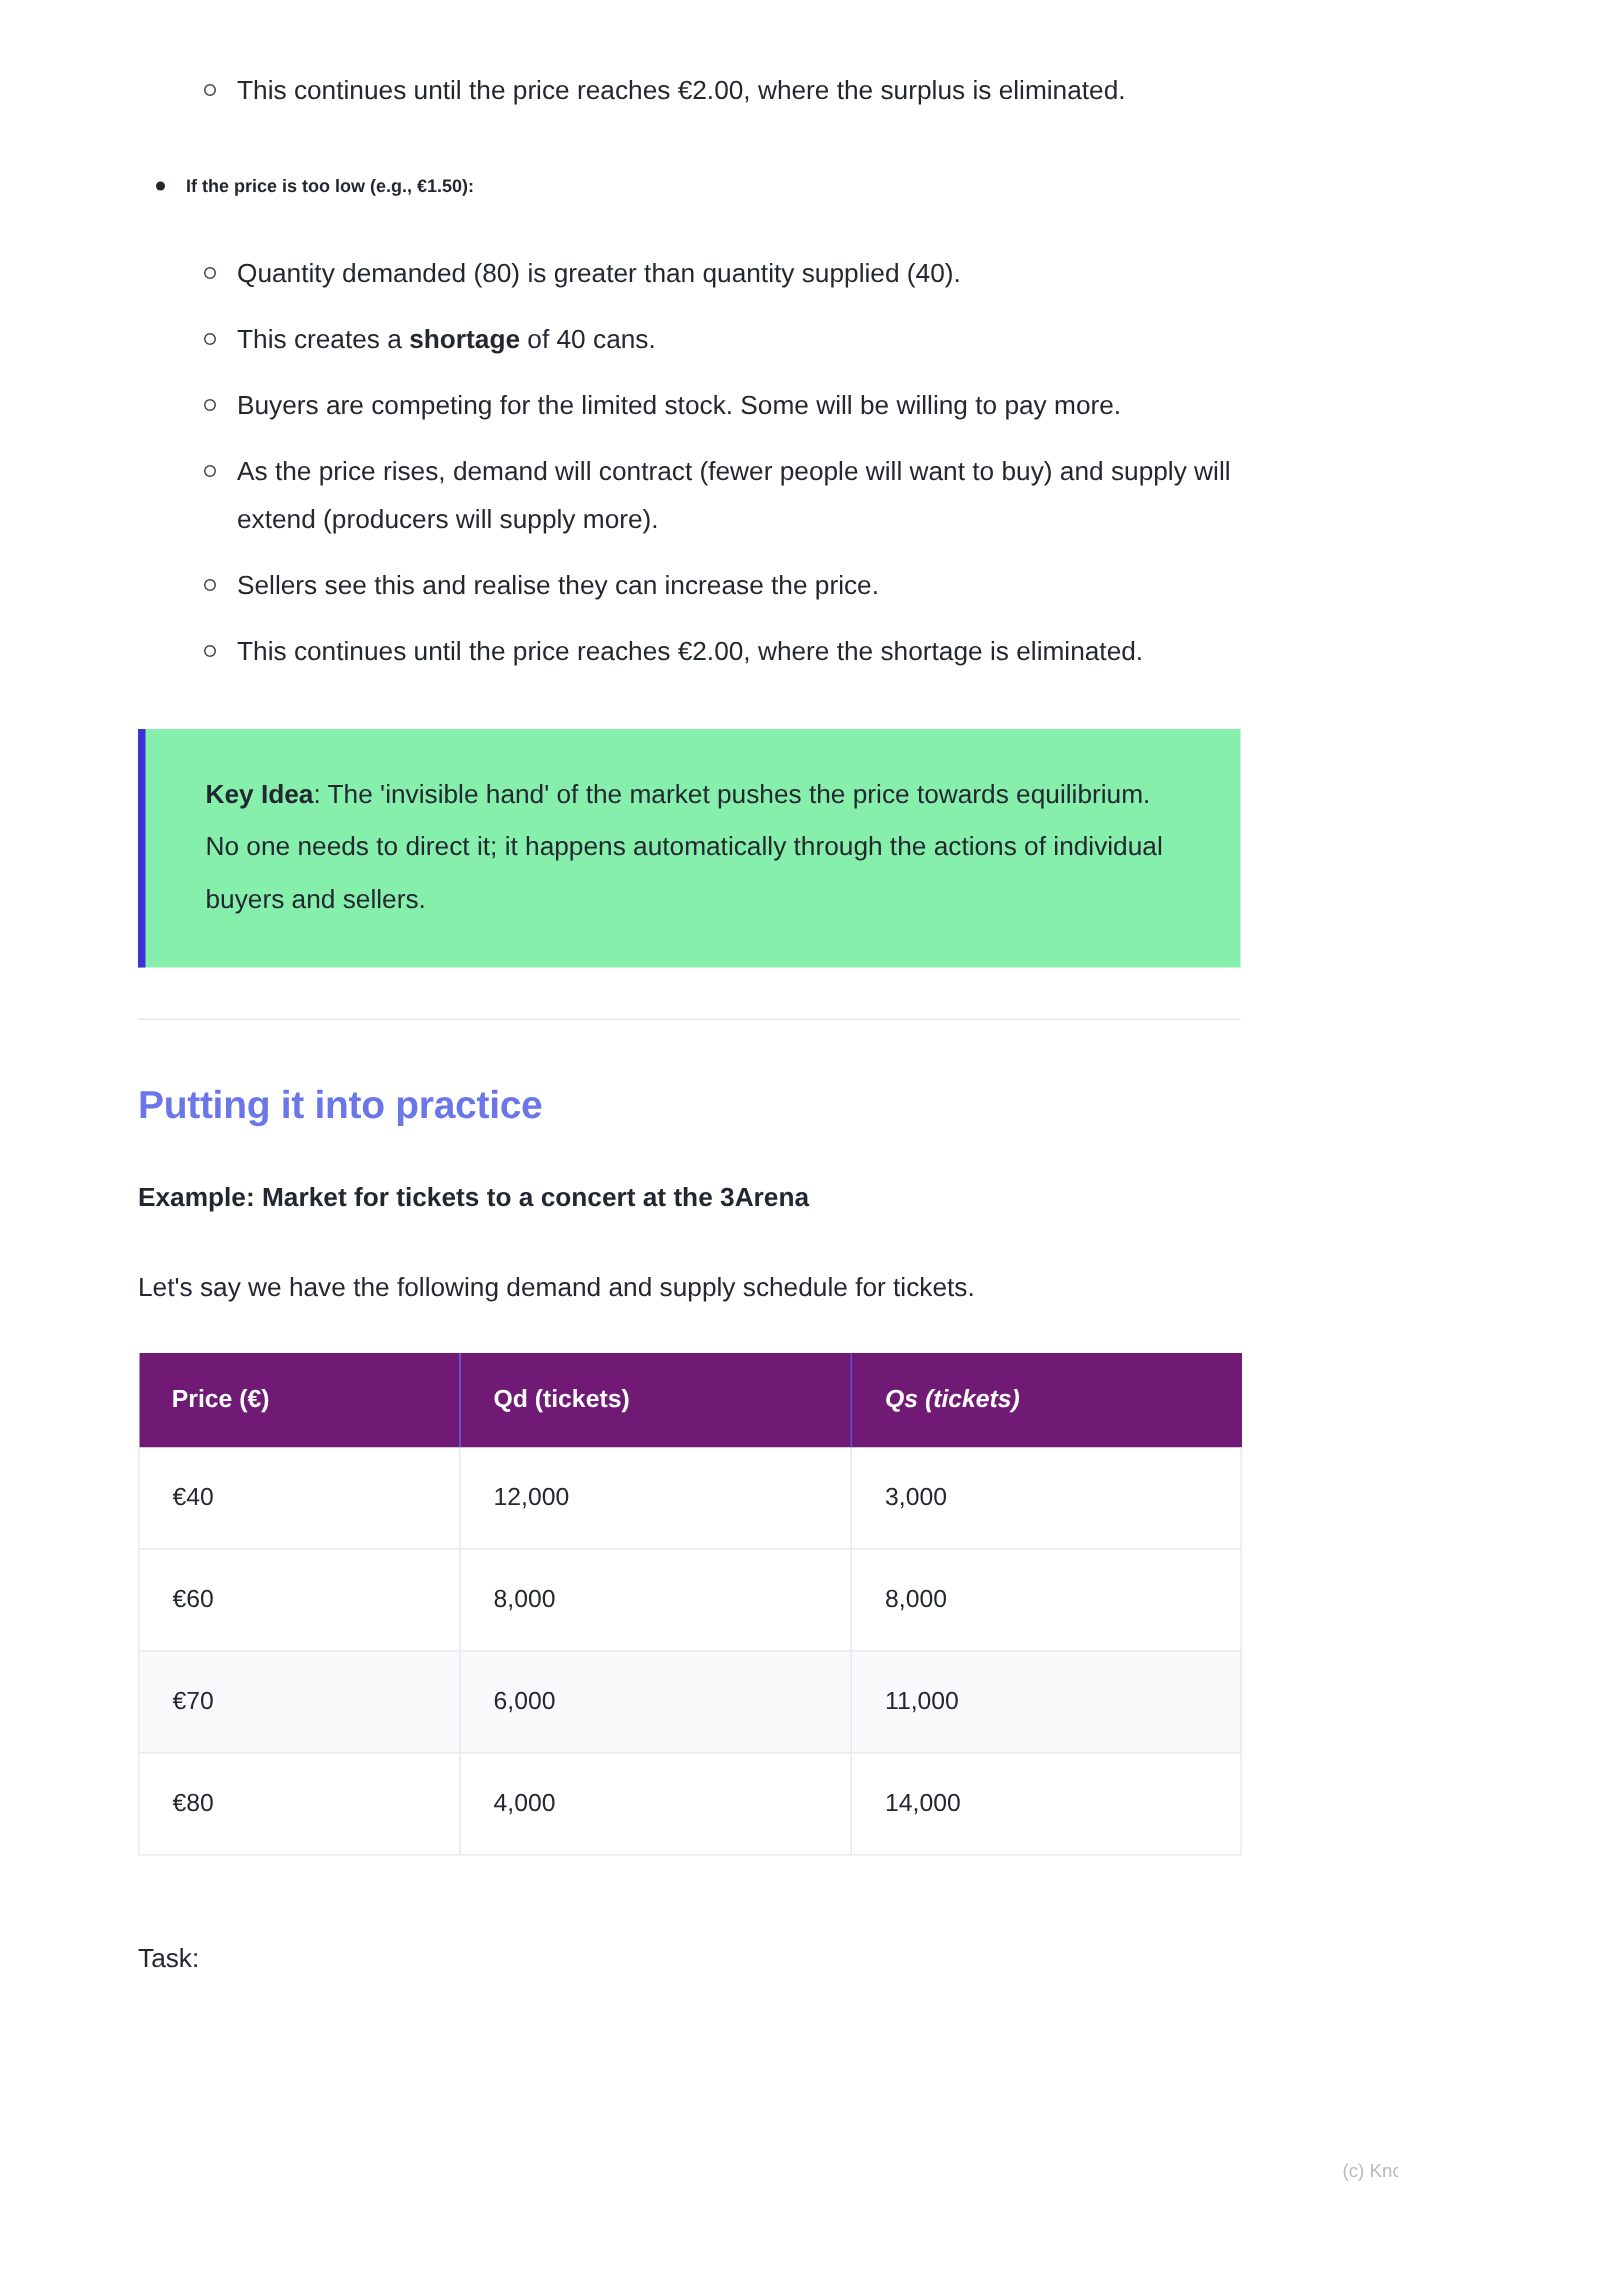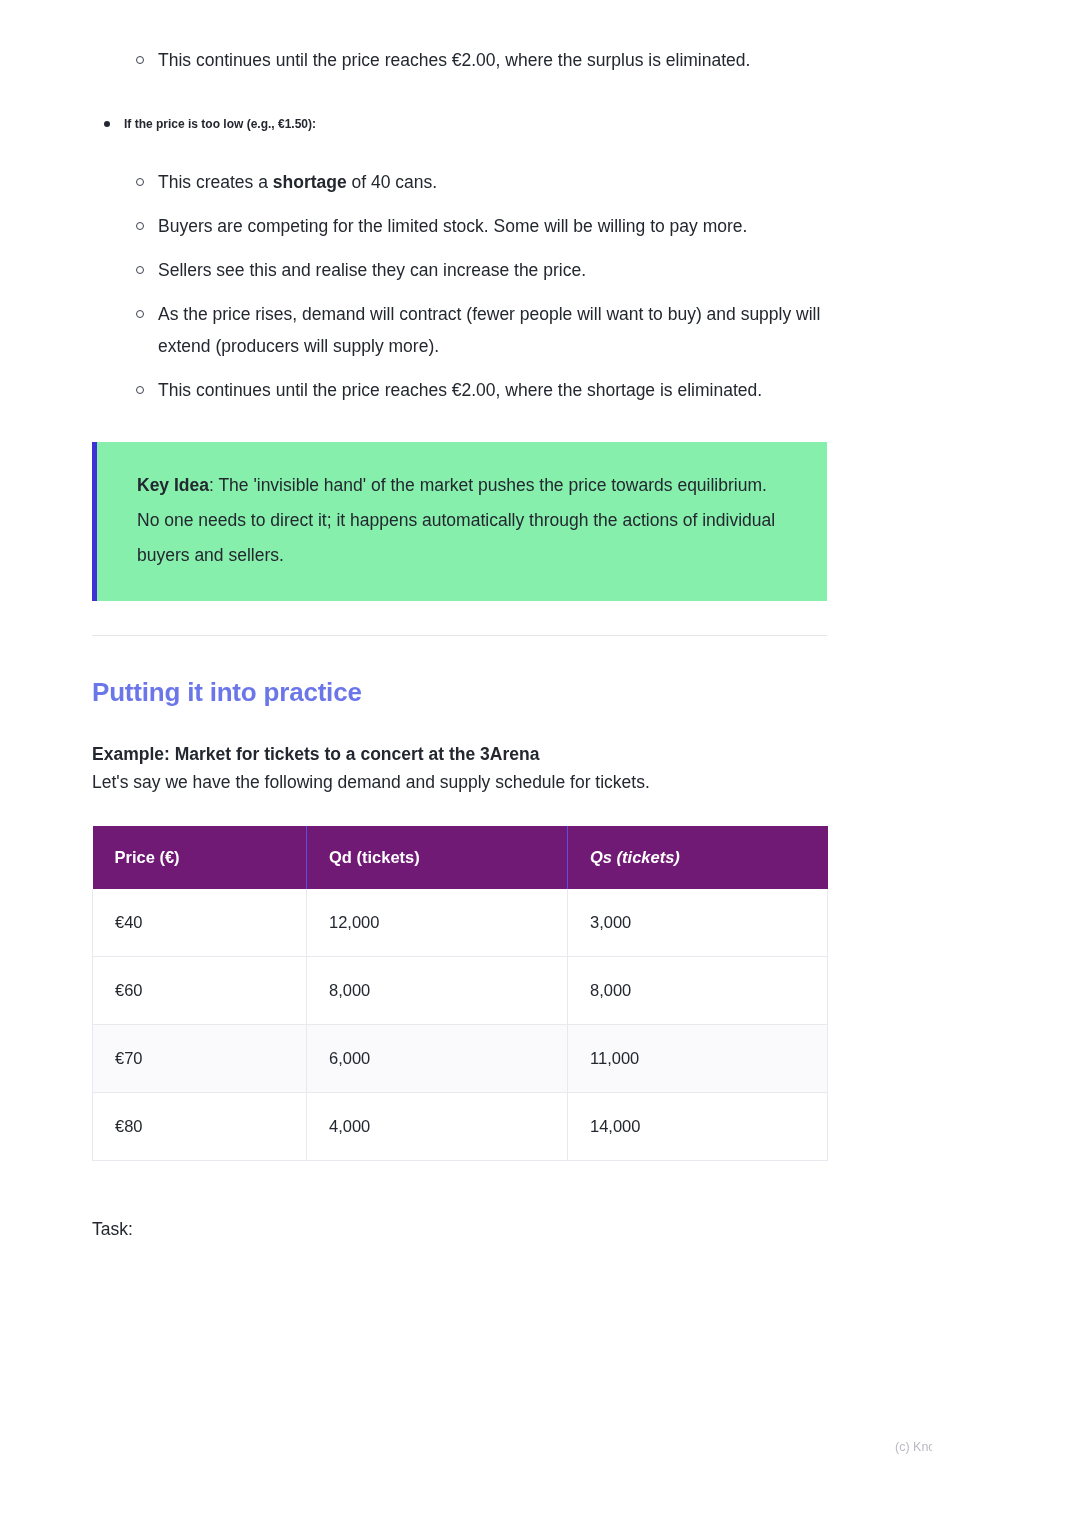--- a/index.html
+++ b/index.html
@@ -122,20 +122,21 @@
   .example-title {
     font-size: 17.5px;
     font-weight: bold;
     color: #23272f;
     margin-top: 32px;
     line-height: 28px;
   }
   .para {
     font-size: 17.5px;
     color: #23272f;
+    margin-top: 32px;
     line-height: 28px;
   }
 
   
   table.sched {
     margin-top: 30px;
     border-collapse: collapse;
     width: 735px;
     table-layout: fixed;
   }
@@ -192,24 +193,25 @@
 
     <div class="spacer-20"></div>
 
     <ul class="lvl1">
       <li class="bullet-sq bold">If the price is too low (e.g., €1.50):</li>
     </ul>
 
     <div class="spacer-12"></div>
 
     <ul class="lvl2">
+      <li class="bullet-circ">Quantity demanded (80) is greater than quantity supplied (40).</li>
       <li class="bullet-circ">This creates a <b>shortage</b> of 40 cans.</li>
       <li class="bullet-circ">Buyers are competing for the limited stock. Some will be willing to pay more.</li>
+      <li class="bullet-circ">As the price rises, demand will contract (fewer people will want to buy) and supply will extend (producers will supply more).</li>
       <li class="bullet-circ">Sellers see this and realise they can increase the price.</li>
-      <li class="bullet-circ">As the price rises, demand will contract (fewer people will want to buy) and supply will extend (producers will supply more).</li>
       <li class="bullet-circ">This continues until the price reaches €2.00, where the shortage is eliminated.</li>
     </ul>
 
     <div class="callout">
       <b>Key Idea</b><span>: The 'invisible hand' of the market pushes the price towards equilibrium. No one needs to direct it; it happens automatically through the actions of individual buyers and sellers.</span>
     </div>
 
     <hr class="divider">
 
     <h2 class="section">Putting it into practice</h2>

